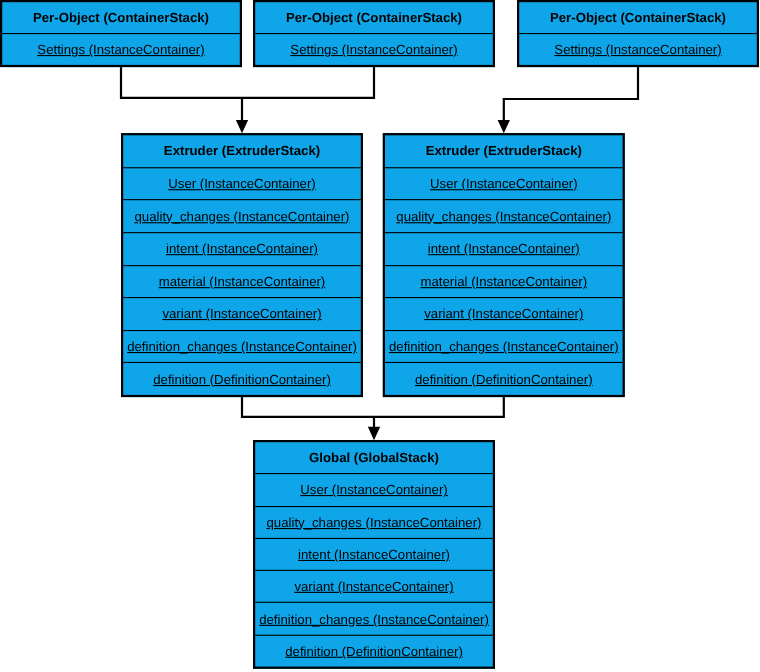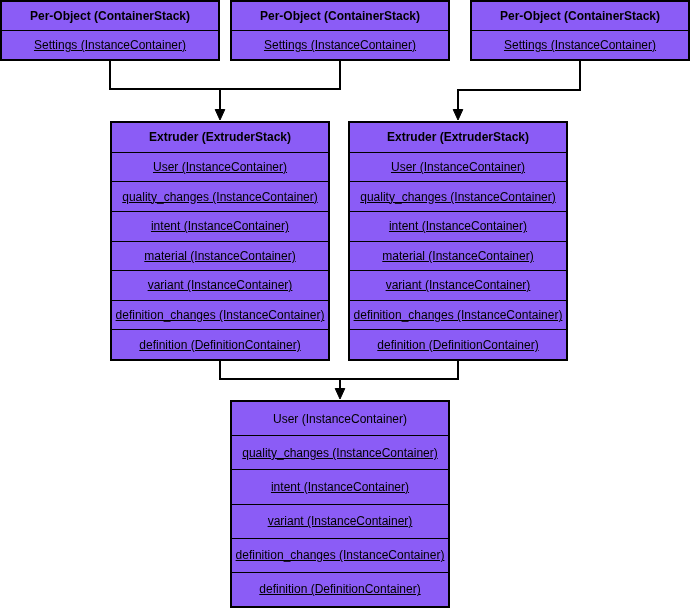--- a/index.html
+++ b/index.html
@@ -19,21 +19,21 @@
     position: absolute;
     left: 0;
     top: 0;
     width: 691px;
     height: 611px;
   }
   .stack-box {
     position: absolute;
     box-sizing: border-box;
     border: 2px solid #000000;
-    background: #8b5cf6;
+    background: #0ea5e9;
     display: flex;
     flex-direction: column;
   }
   .stack-box .cell {
     flex: 1 1 0;
     display: flex;
     align-items: center;
     justify-content: center;
     font-size: 12px;
     color: #000000;
@@ -103,20 +103,21 @@
     <div class="cell">User (InstanceContainer)</div>
     <div class="cell">quality_changes (InstanceContainer)</div>
     <div class="cell">intent (InstanceContainer)</div>
     <div class="cell">material (InstanceContainer)</div>
     <div class="cell">variant (InstanceContainer)</div>
     <div class="cell">definition_changes (InstanceContainer)</div>
     <div class="cell">definition (DefinitionContainer)</div>
   </div>
 
   <div class="stack-box" id="global-1">
+    <div class="cell title">Global (GlobalStack)</div>
     <div class="cell">User (InstanceContainer)</div>
     <div class="cell">quality_changes (InstanceContainer)</div>
     <div class="cell">intent (InstanceContainer)</div>
     <div class="cell">variant (InstanceContainer)</div>
     <div class="cell">definition_changes (InstanceContainer)</div>
     <div class="cell">definition (DefinitionContainer)</div>
   </div>
 
 </div>
 

